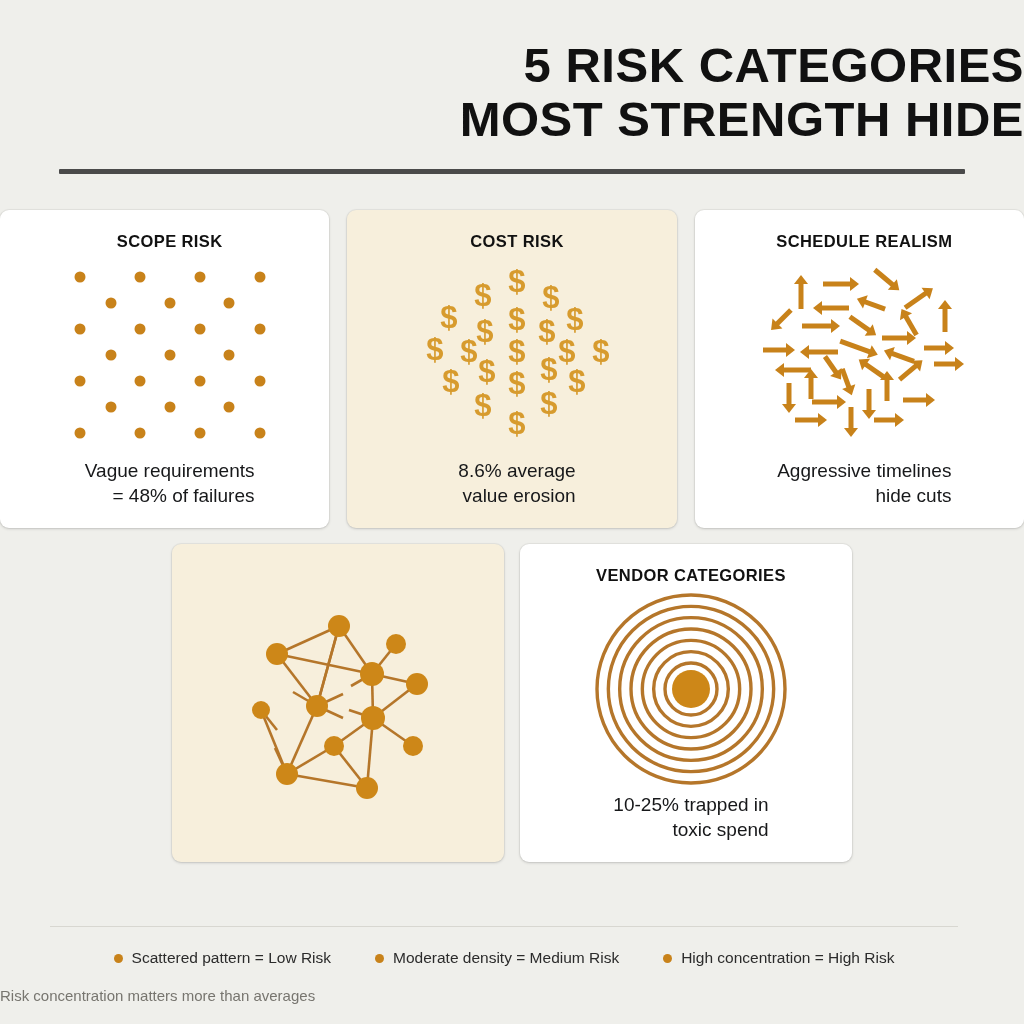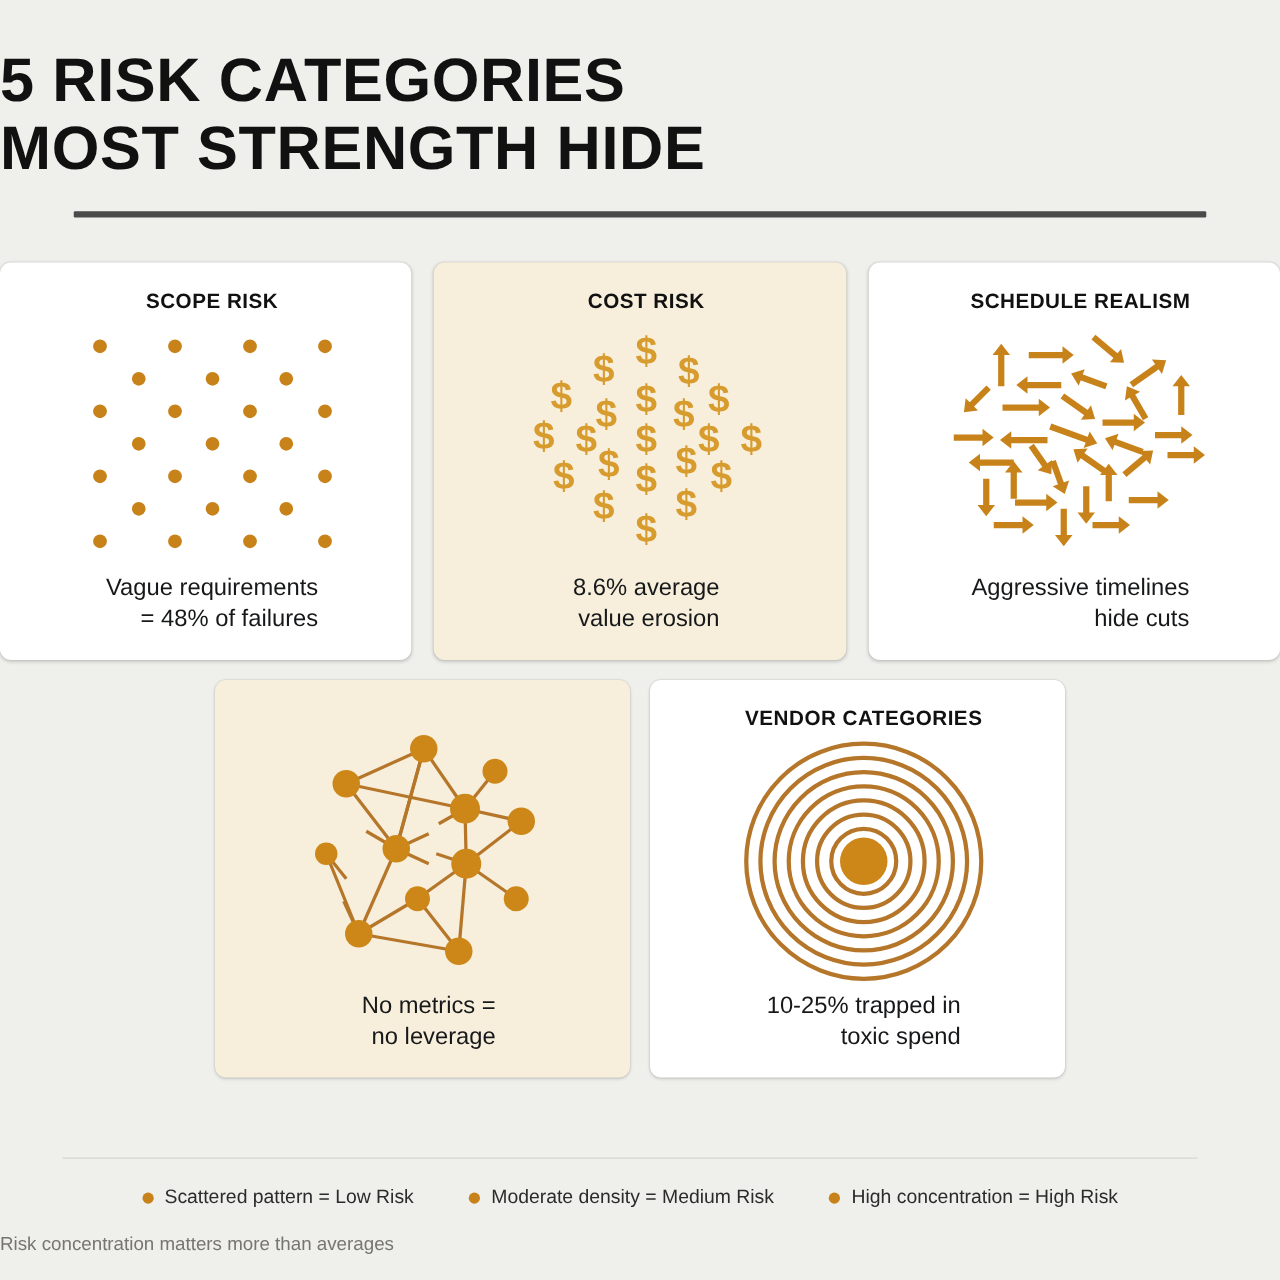--- a/index.html
+++ b/index.html
@@ -17,21 +17,21 @@
   .page {
     width: 1024px;
     height: 1024px;
     position: relative;
     box-sizing: border-box;
   }
 
   
   .title-block {
     padding-top: 38px;
-    text-align: left;
+    text-align: right;
   }
   .title-line {
     font-size: 49px;
     font-weight: bold;
     color: #111111;
     letter-spacing: 0.5px;
     line-height: 54px;
     white-space: nowrap;
   }
   .title-rule {
@@ -437,22 +437,20 @@
               <circle cx="78" cy="100" r="11" fill="#cd8718"></circle>
               <circle cx="22" cy="104" r="9" fill="#cd8718"></circle>
               <circle cx="134" cy="112" r="12" fill="#cd8718"></circle>
               <circle cx="174" cy="140" r="10" fill="#cd8718"></circle>
               <circle cx="95" cy="140" r="10" fill="#cd8718"></circle>
               <circle cx="48" cy="168" r="11" fill="#cd8718"></circle>
               <circle cx="128" cy="182" r="11" fill="#cd8718"></circle>
             </svg>
         </div>
       </div>
-      <div class="card-caption">No metrics =
-no leverage</div>
     </div>
 
     <div class="card white">
       <div class="card-title">VENDOR CATEGORIES</div>
       <div class="viz">
         <div class="rings">
           <svg width="200" height="200" viewBox="0 0 200 200" id="ringsvg">
               <circle cx="100" cy="100" r="26" fill="none" stroke="#b5762a" stroke-width="3.4"></circle>
               <circle cx="100" cy="100" r="37.33333333333333" fill="none" stroke="#b5762a" stroke-width="3.4"></circle>
               <circle cx="100" cy="100" r="48.666666666666664" fill="none" stroke="#b5762a" stroke-width="3.4"></circle>

